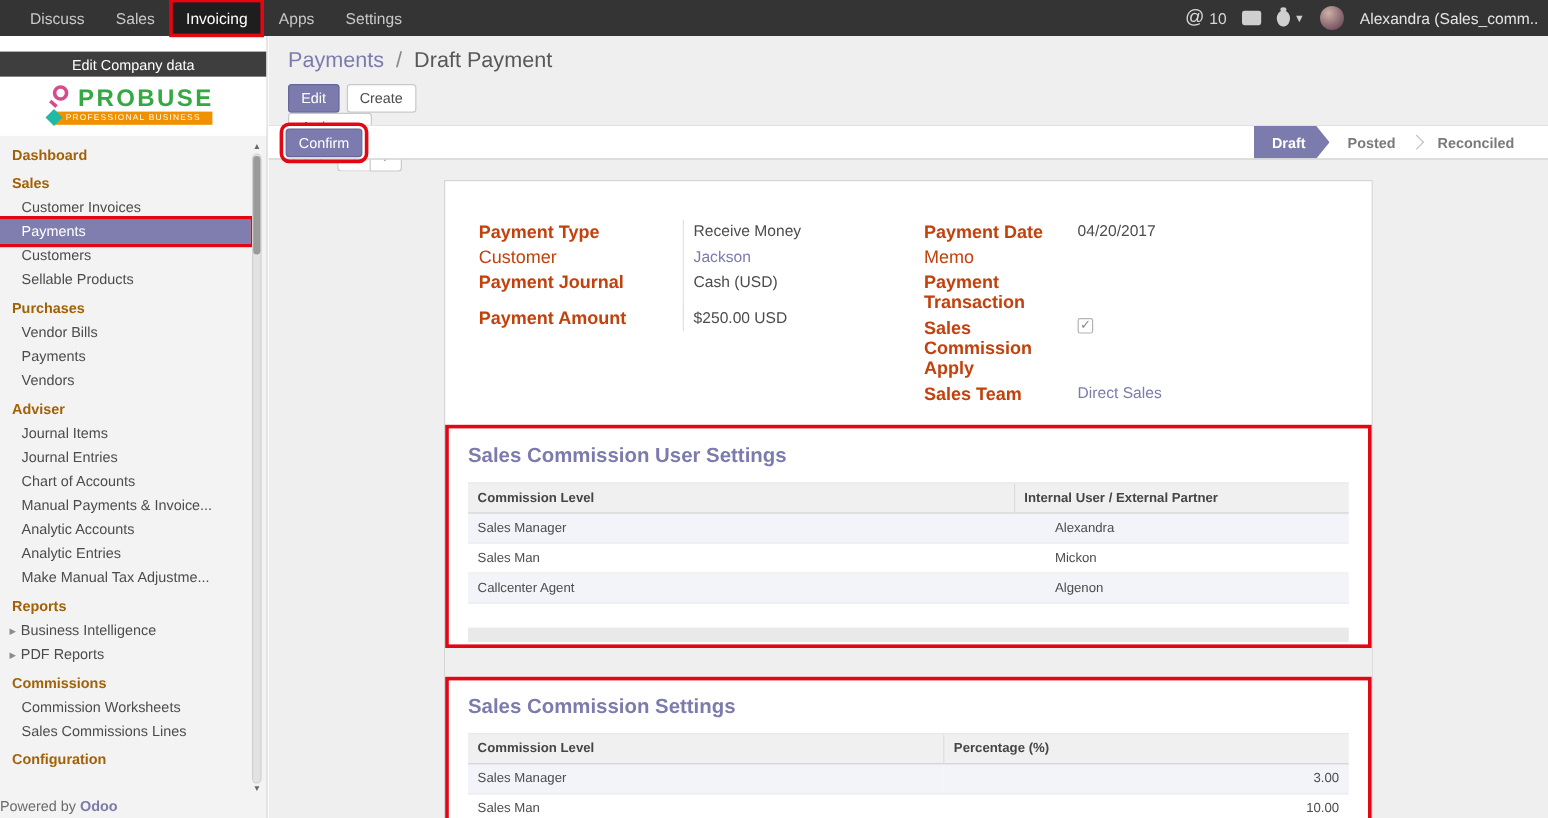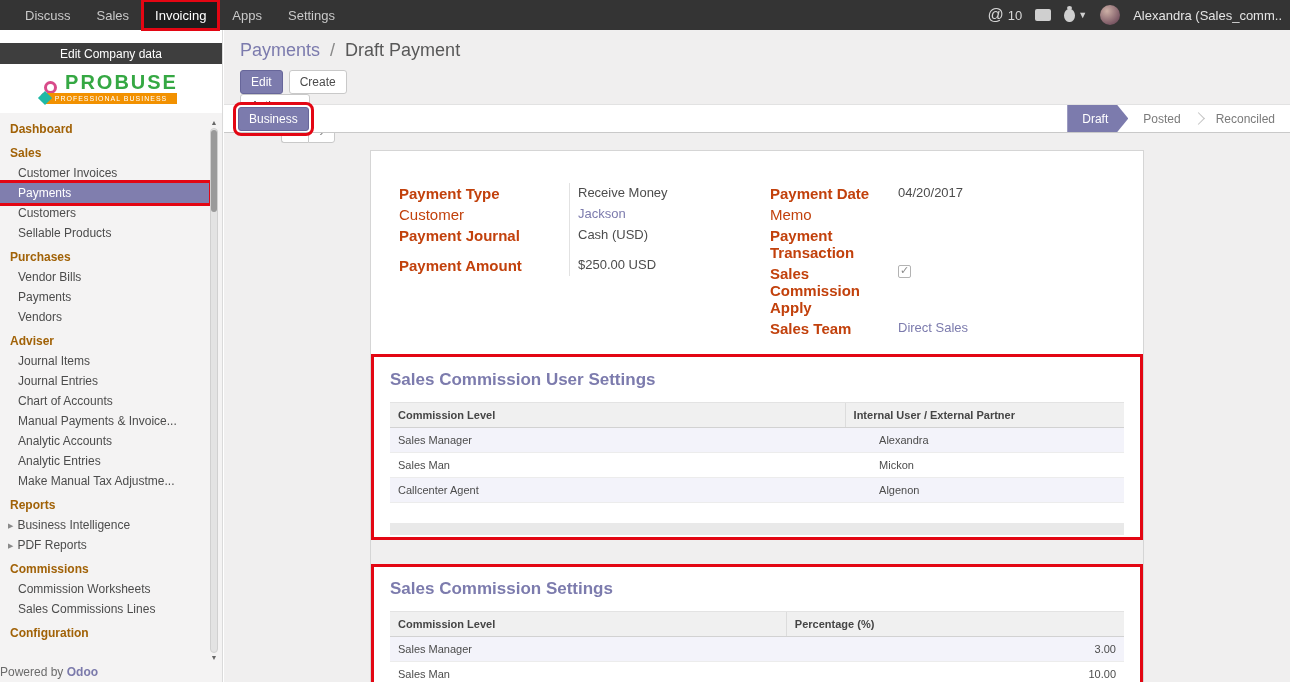--- a/index.html
+++ b/index.html
@@ -27,21 +27,21 @@
     background:radial-gradient(circle at 35% 30%,#cdb0a6,#7d5a66 70%,#5a3f4c);}
   .username{color:#e4e4e4;max-width:150px;white-space:nowrap;overflow:hidden;}
 
   
   .sidebar{position:absolute;left:0;top:30px;width:223px;height:652px;background:#f4f3f3;
     border-right:1px solid #dadada;overflow:hidden;}
   .side-top{background:#fff;padding-top:13px;}
   .edit-company{height:21px;background:#3e3e3e;color:#fff;font-size:12px;
     display:flex;align-items:center;justify-content:center;cursor:pointer;}
   .logo{padding:7px 0 9px;display:flex;flex-direction:column;align-items:center;background:#fff;}
-  .logo-row{display:flex;align-items:flex-end;gap:8px;}
+  .logo-row{display:flex;align-items:flex-start;gap:8px;}
   .logo-mag{width:13px;height:13px;border:3px solid #d84b8a;border-radius:50%;position:relative;}
   .logo-mag::after{content:"";position:absolute;width:7px;height:3px;background:#d84b8a;
     transform:rotate(42deg);left:-6px;top:11px;}
   .logo-title{font-size:20px;font-weight:bold;color:#35a843;letter-spacing:2px;}
   .logo-banner{background:#f29100;color:#fff;font-size:7px;padding:2px 10px;letter-spacing:1px;
     position:relative;margin-top:-1px;}
   .logo-diamond{position:absolute;left:-5px;top:0;width:10px;height:10px;background:#1fb9a6;transform:rotate(45deg);}
   .nav{width:209px;padding-top:2px;}
   .nav-header{color:#a16207;font-weight:bold;font-size:12px;padding:7px 0 3px 10px;cursor:pointer;}
   .nav-item{font-size:12px;color:#4c4c4c;padding:3px 0 3px 18px;cursor:pointer;min-height:20px;}
@@ -74,21 +74,21 @@
   .pager-text{font-size:16px;color:#555;}
   .pager-btns{display:flex;}
   .pager-btn{width:27px;height:25px;border:1px solid #c9c9c9;background:#fff;display:flex;
     align-items:center;justify-content:center;color:#888;font-size:15px;cursor:pointer;}
   .pager-btn.prev{border-radius:3px 0 0 3px;border-right:none;}
   .pager-btn.next{border-radius:0 3px 3px 0;}
 
   .statusbar{height:29px;background:#fff;border-top:1px solid #e2e2e2;border-bottom:1px solid #c9c9c9;
     display:flex;align-items:center;padding-left:14px;}
   .statusbar .btn-confirm{outline:3px solid #e30613;outline-offset:2px;}
-  .status-steps{margin-left:auto;display:flex;align-items:center;height:100%;padding-right:0;}
+  .status-steps{margin-left:auto;display:flex;align-items:center;height:100%;padding-right:13px;font-weight:bold;}
   .step{font-size:12px;color:#7a7a7a;padding:0 15px;height:100%;display:flex;align-items:center;cursor:pointer;}
   .step.active{background:#7c7bad;color:#fff;padding:0 20px 0 15px;
     clip-path:polygon(0 0,calc(100% - 11px) 0,100% 50%,calc(100% - 11px) 100%,0 100%);}
   .chev{width:9px;height:9px;border-top:1px solid #c3c3c3;border-right:1px solid #c3c3c3;
     transform:rotate(45deg);margin:0 -2px;}
 
   .content{flex:1;overflow:hidden;padding-top:17px;}
   .sheet{width:774px;margin:0 auto;background:#fff;border:1px solid #d5d5d5;min-height:540px;
     padding:32px 16px 0;}
 
@@ -236,21 +236,21 @@
     <div class="cr-right">
       <span class="pager-text">1 / 1</span>
       <div class="pager-btns">
         <div class="pager-btn prev">‹</div>
         <div class="pager-btn next">›</div>
       </div>
     </div>
   </div>
 
   <div class="statusbar">
-    <button class="btn btn-primary btn-confirm">Business</button>
+    <button class="btn btn-primary btn-confirm">Confirm</button>
     <div class="status-steps">
       <div class="step active">Draft</div>
       <div class="step">Posted</div>
       <div class="chev"></div>
       <div class="step">Reconciled</div>
     </div>
   </div>
 
   <div class="content">
     <div class="sheet">

